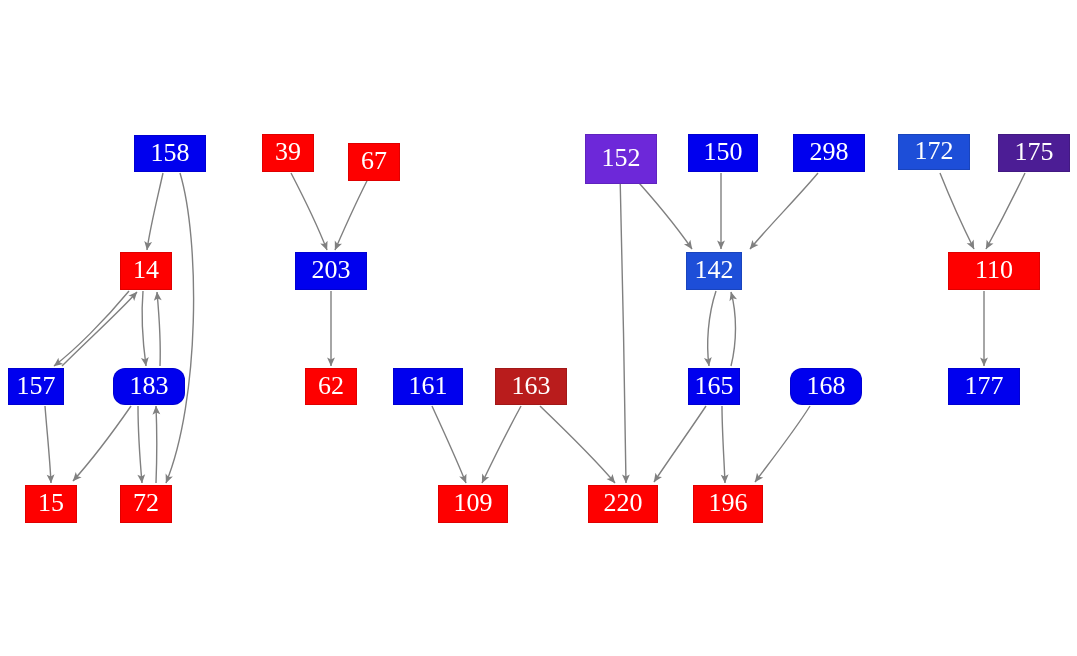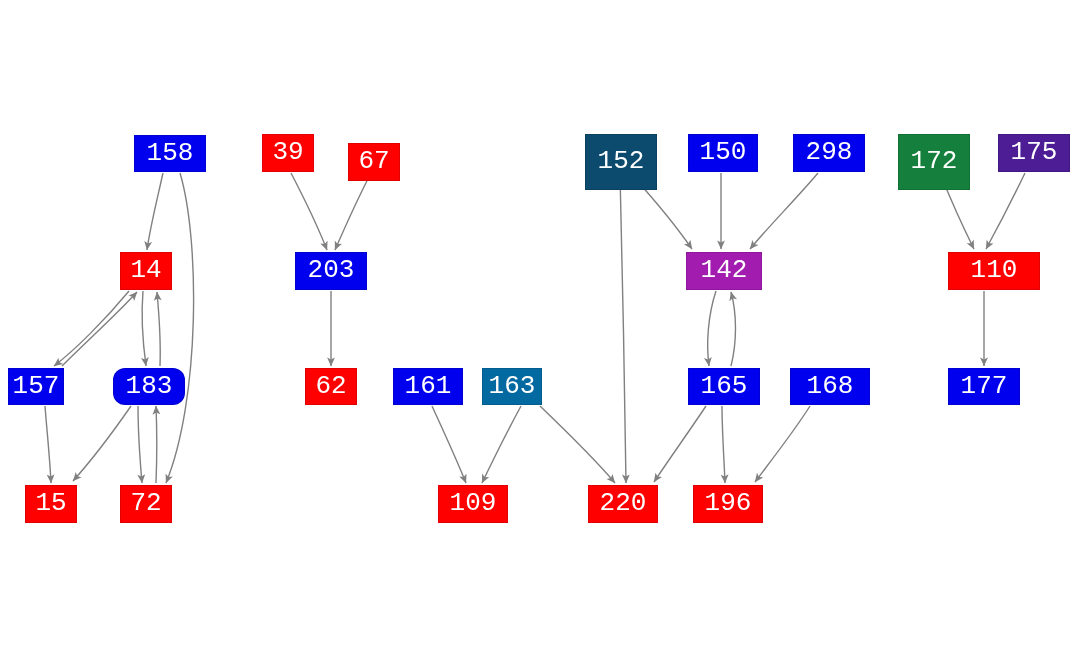--- a/index.html
+++ b/index.html
@@ -28,21 +28,21 @@
   .graph-node {
     position: absolute;
     box-sizing: border-box;
     display: flex;
     align-items: center;
     justify-content: center;
     color: #ffffff;
     font-size: 26px;
     line-height: 1;
     letter-spacing: 0px;
-    font-family: Liberation Mono, monospace;
+    font-family: Liberation Serif, serif;
     border: 1px solid rgba(0,0,0,0.12);
     user-select: none;
   }
   .node-label {
     display: block;
     transform: translateY(-1px);
   }
 </style>
 </head>
 <body>
@@ -110,51 +110,51 @@
       </div>
       <div class="graph-node" style="left: 295px; top: 252px; width: 72px; height: 38px; background: rgb(0, 0, 238);">
         <span class="node-label">203</span>
       </div>
       <div class="graph-node" style="left: 305px; top: 368px; width: 52px; height: 37px; background: rgb(254, 0, 0);">
         <span class="node-label">62</span>
       </div>
       <div class="graph-node" style="left: 393px; top: 368px; width: 70px; height: 37px; background: rgb(0, 0, 238);">
         <span class="node-label">161</span>
       </div>
-      <div class="graph-node" style="left: 482px; top: 368px; width: 60px; height: 37px; background: #0369a1;">
+      <div class="graph-node" style="left: 495px; top: 368px; width: 72px; height: 37px; background: #b91c1c;">
         <span class="node-label">163</span>
       </div>
       <div class="graph-node" style="left: 438px; top: 485px; width: 70px; height: 38px; background: rgb(254, 0, 0);">
         <span class="node-label">109</span>
       </div>
-      <div class="graph-node" style="left: 585px; top: 134px; width: 72px; height: 56px; background: #0c4a6e;">
+      <div class="graph-node" style="left: 585px; top: 134px; width: 72px; height: 50px; background: #6d28d9;">
         <span class="node-label">152</span>
       </div>
       <div class="graph-node" style="left: 688px; top: 134px; width: 70px; height: 38px; background: rgb(0, 0, 238);">
         <span class="node-label">150</span>
       </div>
       <div class="graph-node" style="left: 793px; top: 134px; width: 72px; height: 38px; background: rgb(0, 0, 238);">
         <span class="node-label">298</span>
       </div>
-      <div class="graph-node" style="left: 686px; top: 252px; width: 76px; height: 38px; background: #a21caf;">
+      <div class="graph-node" style="left: 686px; top: 252px; width: 56px; height: 38px; background: #1d4ed8;">
         <span class="node-label">142</span>
       </div>
-      <div class="graph-node" style="left: 688px; top: 368px; width: 72px; height: 37px; background: rgb(0, 0, 238); align-items: center;">
+      <div class="graph-node" style="left: 688px; top: 368px; width: 52px; height: 37px; background: rgb(0, 0, 238); align-items: center;">
         <span class="node-label">165</span>
       </div>
-      <div class="graph-node" style="left: 790px; top: 368px; width: 80px; height: 37px; background: rgb(0, 0, 238);">
+      <div class="graph-node" style="left: 790px; top: 368px; width: 72px; height: 37px; background: rgb(0, 0, 238); border-radius: 12px;">
         <span class="node-label">168</span>
       </div>
       <div class="graph-node" style="left: 588px; top: 485px; width: 70px; height: 38px; background: rgb(254, 0, 0);">
         <span class="node-label">220</span>
       </div>
       <div class="graph-node" style="left: 693px; top: 485px; width: 70px; height: 38px; background: rgb(254, 0, 0);">
         <span class="node-label">196</span>
       </div>
-      <div class="graph-node" style="left: 898px; top: 134px; width: 72px; height: 56px; background: #15803d;">
+      <div class="graph-node" style="left: 898px; top: 134px; width: 72px; height: 36px; background: #1d4ed8;">
         <span class="node-label">172</span>
       </div>
       <div class="graph-node" style="left: 998px; top: 134px; width: 72px; height: 38px; background: #4c1d95;">
         <span class="node-label">175</span>
       </div>
       <div class="graph-node" style="left: 948px; top: 252px; width: 92px; height: 38px; background: rgb(254, 0, 0);">
         <span class="node-label">110</span>
       </div>
       <div class="graph-node" style="left: 948px; top: 368px; width: 72px; height: 37px; background: rgb(0, 0, 238);">
         <span class="node-label">177</span>

